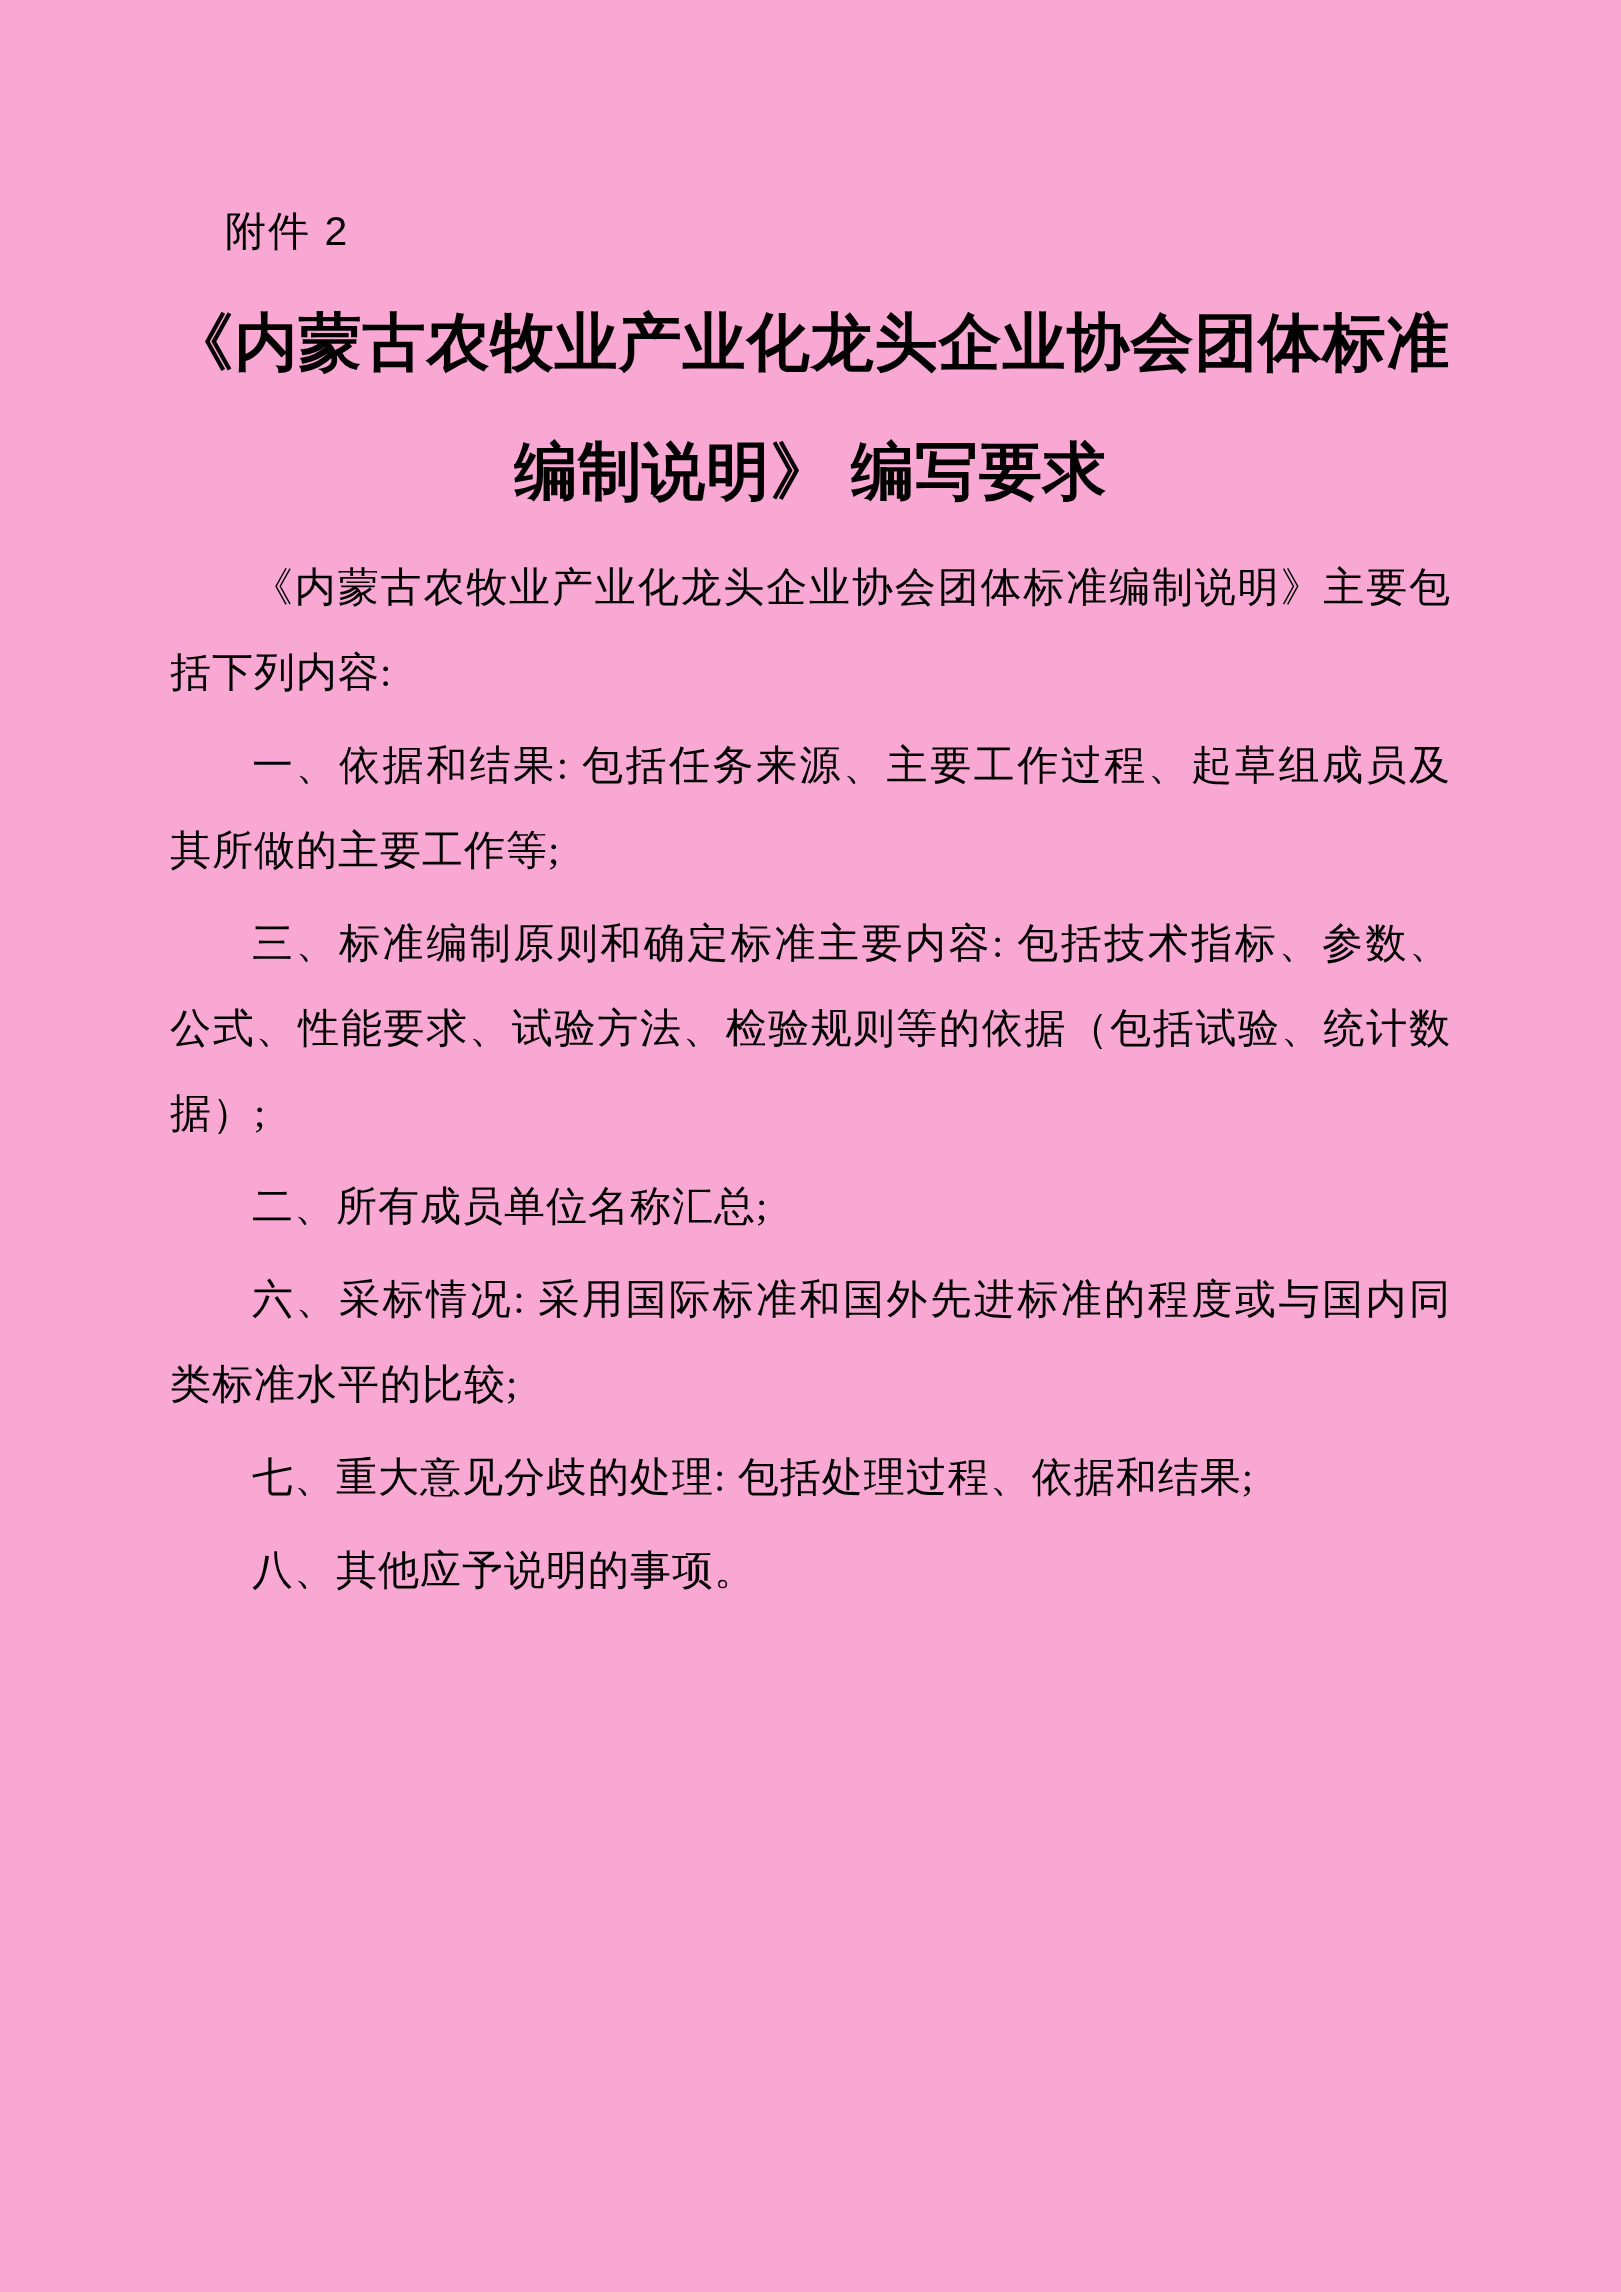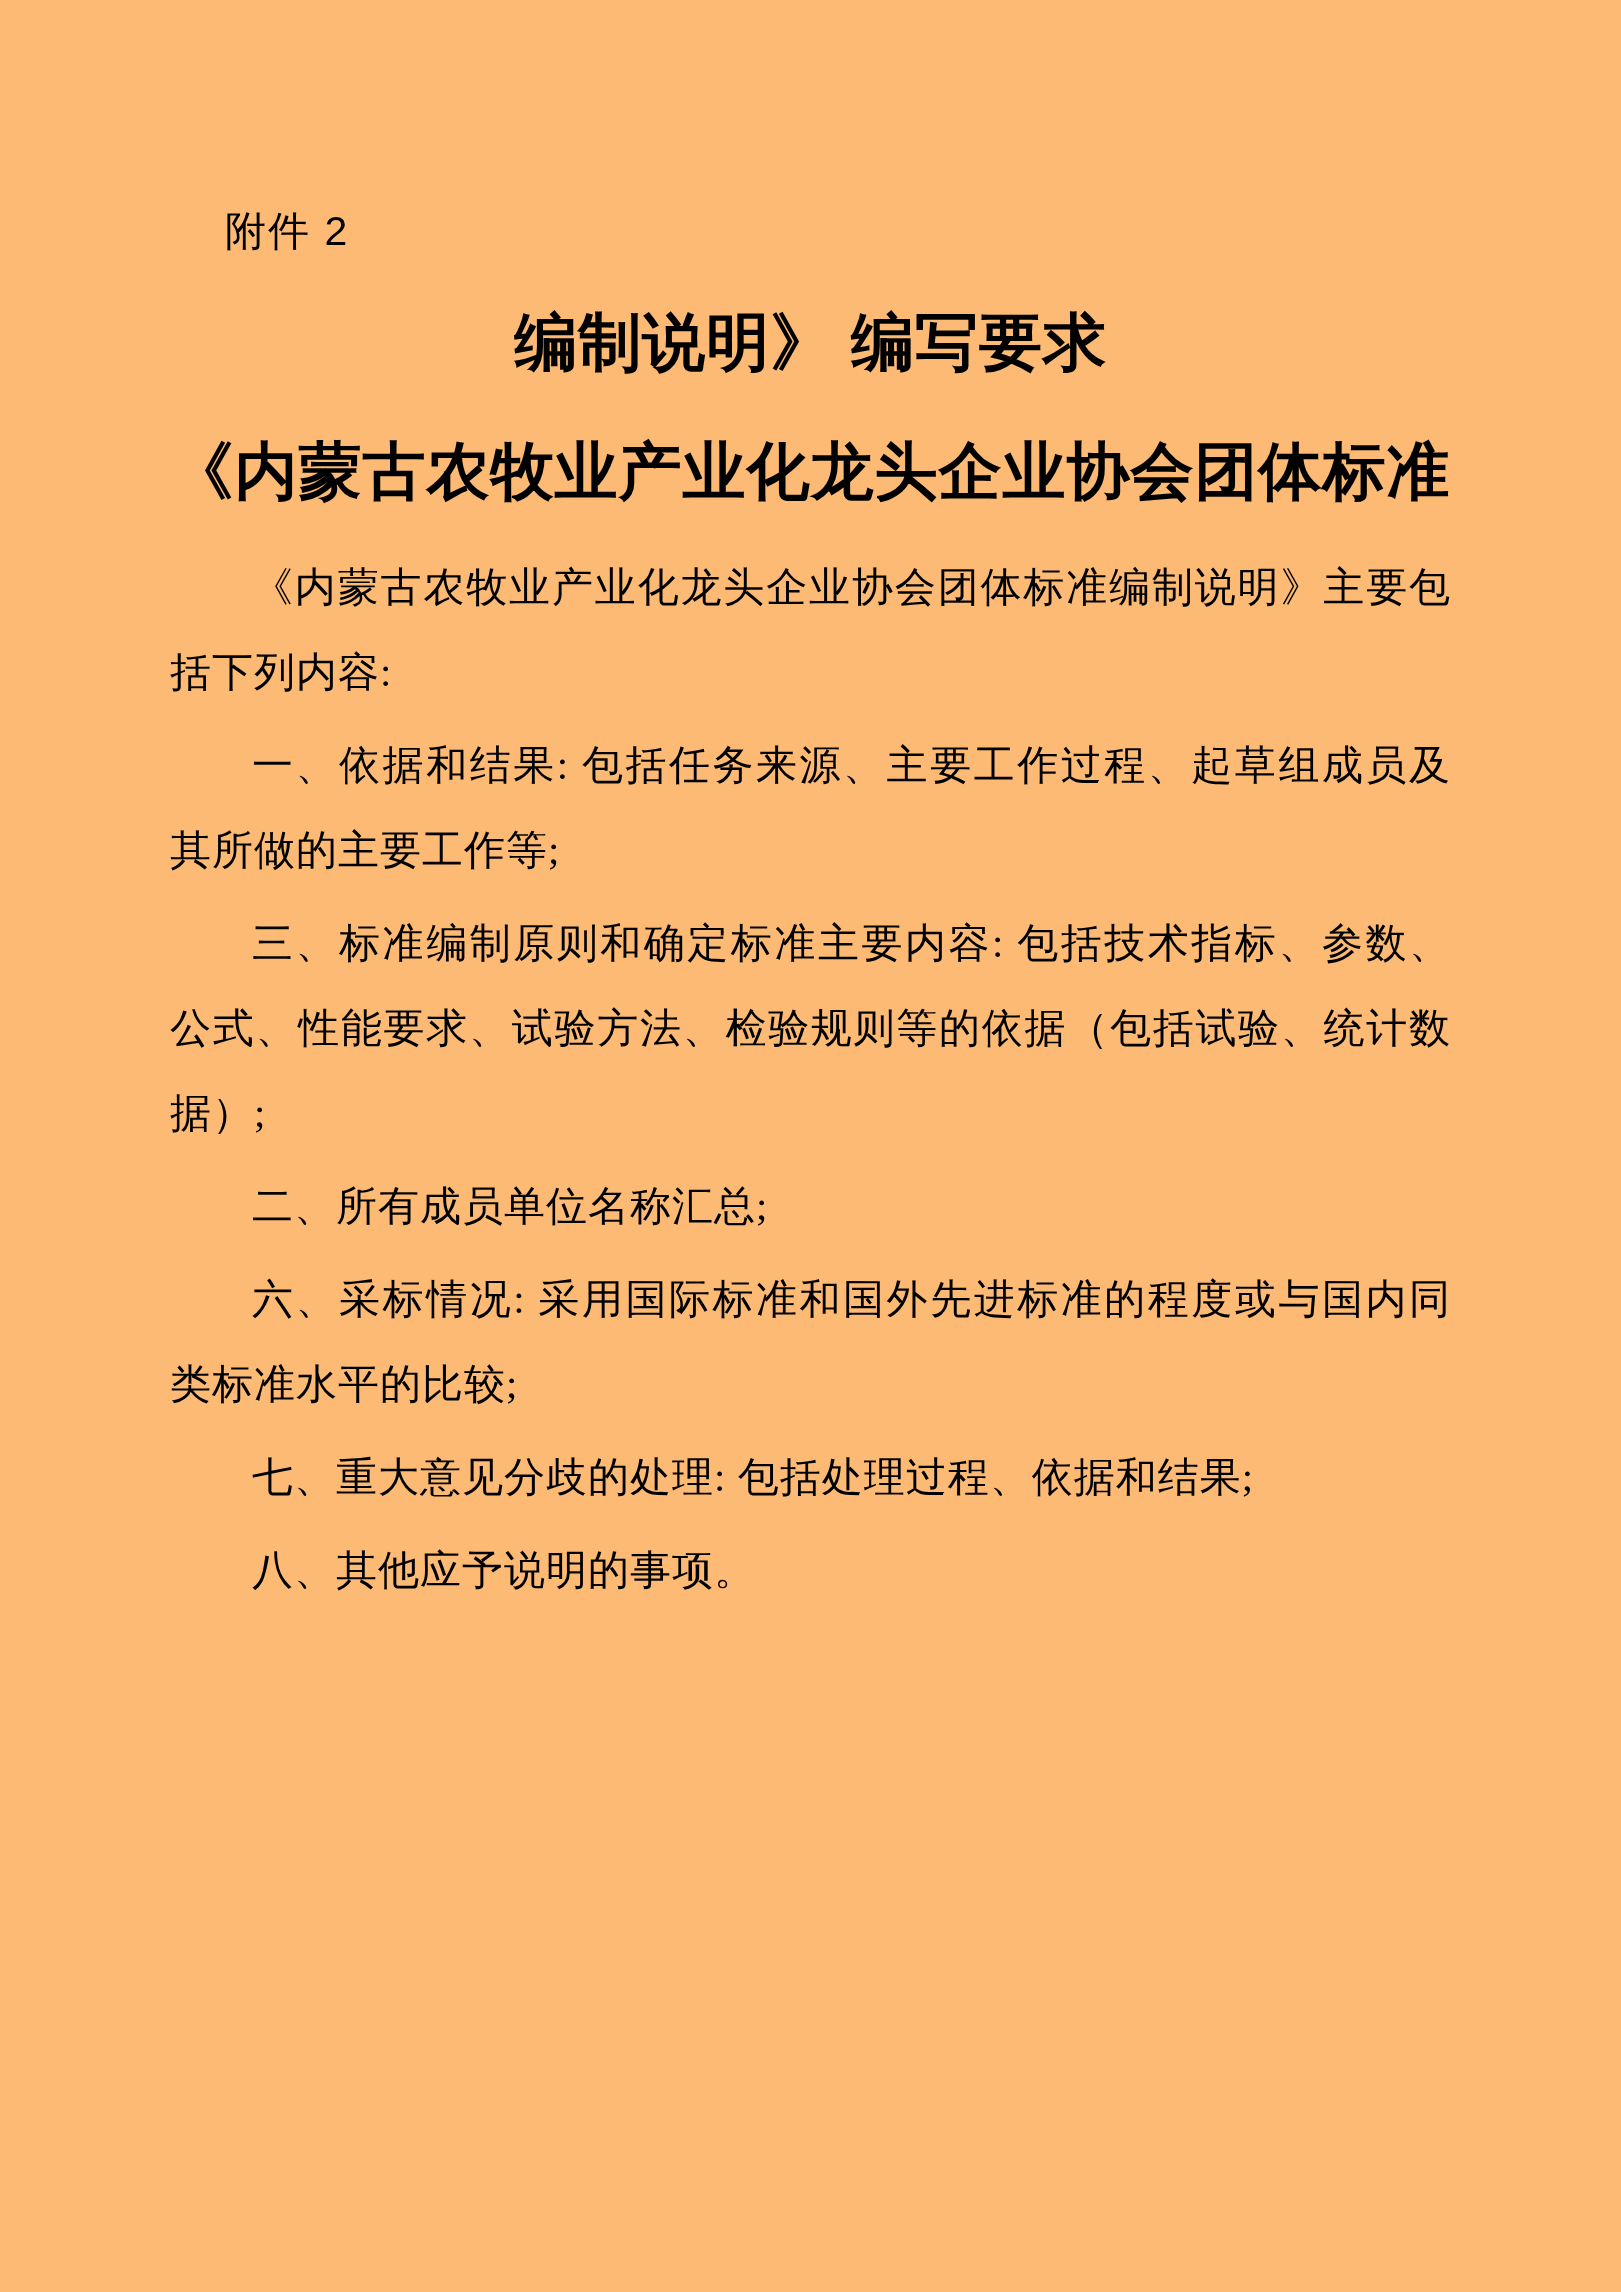--- a/index.html
+++ b/index.html
@@ -12,21 +12,21 @@
     height: 2293px;
     color: #000000;
     font-family: "Liberation Serif", serif;
     overflow: hidden;
   }
   .page {
     box-sizing: border-box;
     width: 1621px;
     height: 2293px;
     padding: 208px 162px 0 162px;
-    background: #fdba74;
+    background: #f9a8d4;
   }
   .attachment-label {
     margin-left: 63px;
     font-size: 41px;
     line-height: 47px;
     font-family: "Liberation Sans", sans-serif;
     letter-spacing: 2px;
     color: #000000;
   }
   .doc-title {
@@ -57,22 +57,22 @@
   }
 </style>
 </head>
 <body>
 
 <div class="page">
 
   <div class="attachment-label">附件 2</div>
 
   <h1 class="doc-title">
+    <span class="title-line">《内蒙古农牧业产业化龙头企业协会团体标准</span>
     <span class="title-line">编制说明》 编写要求</span>
-    <span class="title-line">《内蒙古农牧业产业化龙头企业协会团体标准</span>
   </h1>
 
   <div class="doc-body">
     <p>《内蒙古农牧业产业化龙头企业协会团体标准编制说明》主要包括下列内容:</p>
     <p>一、依据和结果: 包括任务来源、主要工作过程、起草组成员及其所做的主要工作等;</p>
     <p>三、标准编制原则和确定标准主要内容: 包括技术指标、参数、公式、性能要求、试验方法、检验规则等的依据（包括试验、统计数据）;</p>
     <p>二、所有成员单位名称汇总;</p>
     <p>六、采标情况: 采用国际标准和国外先进标准的程度或与国内同类标准水平的比较;</p>
     <p>七、重大意见分歧的处理: 包括处理过程、依据和结果;</p>
     <p>八、其他应予说明的事项。</p>

